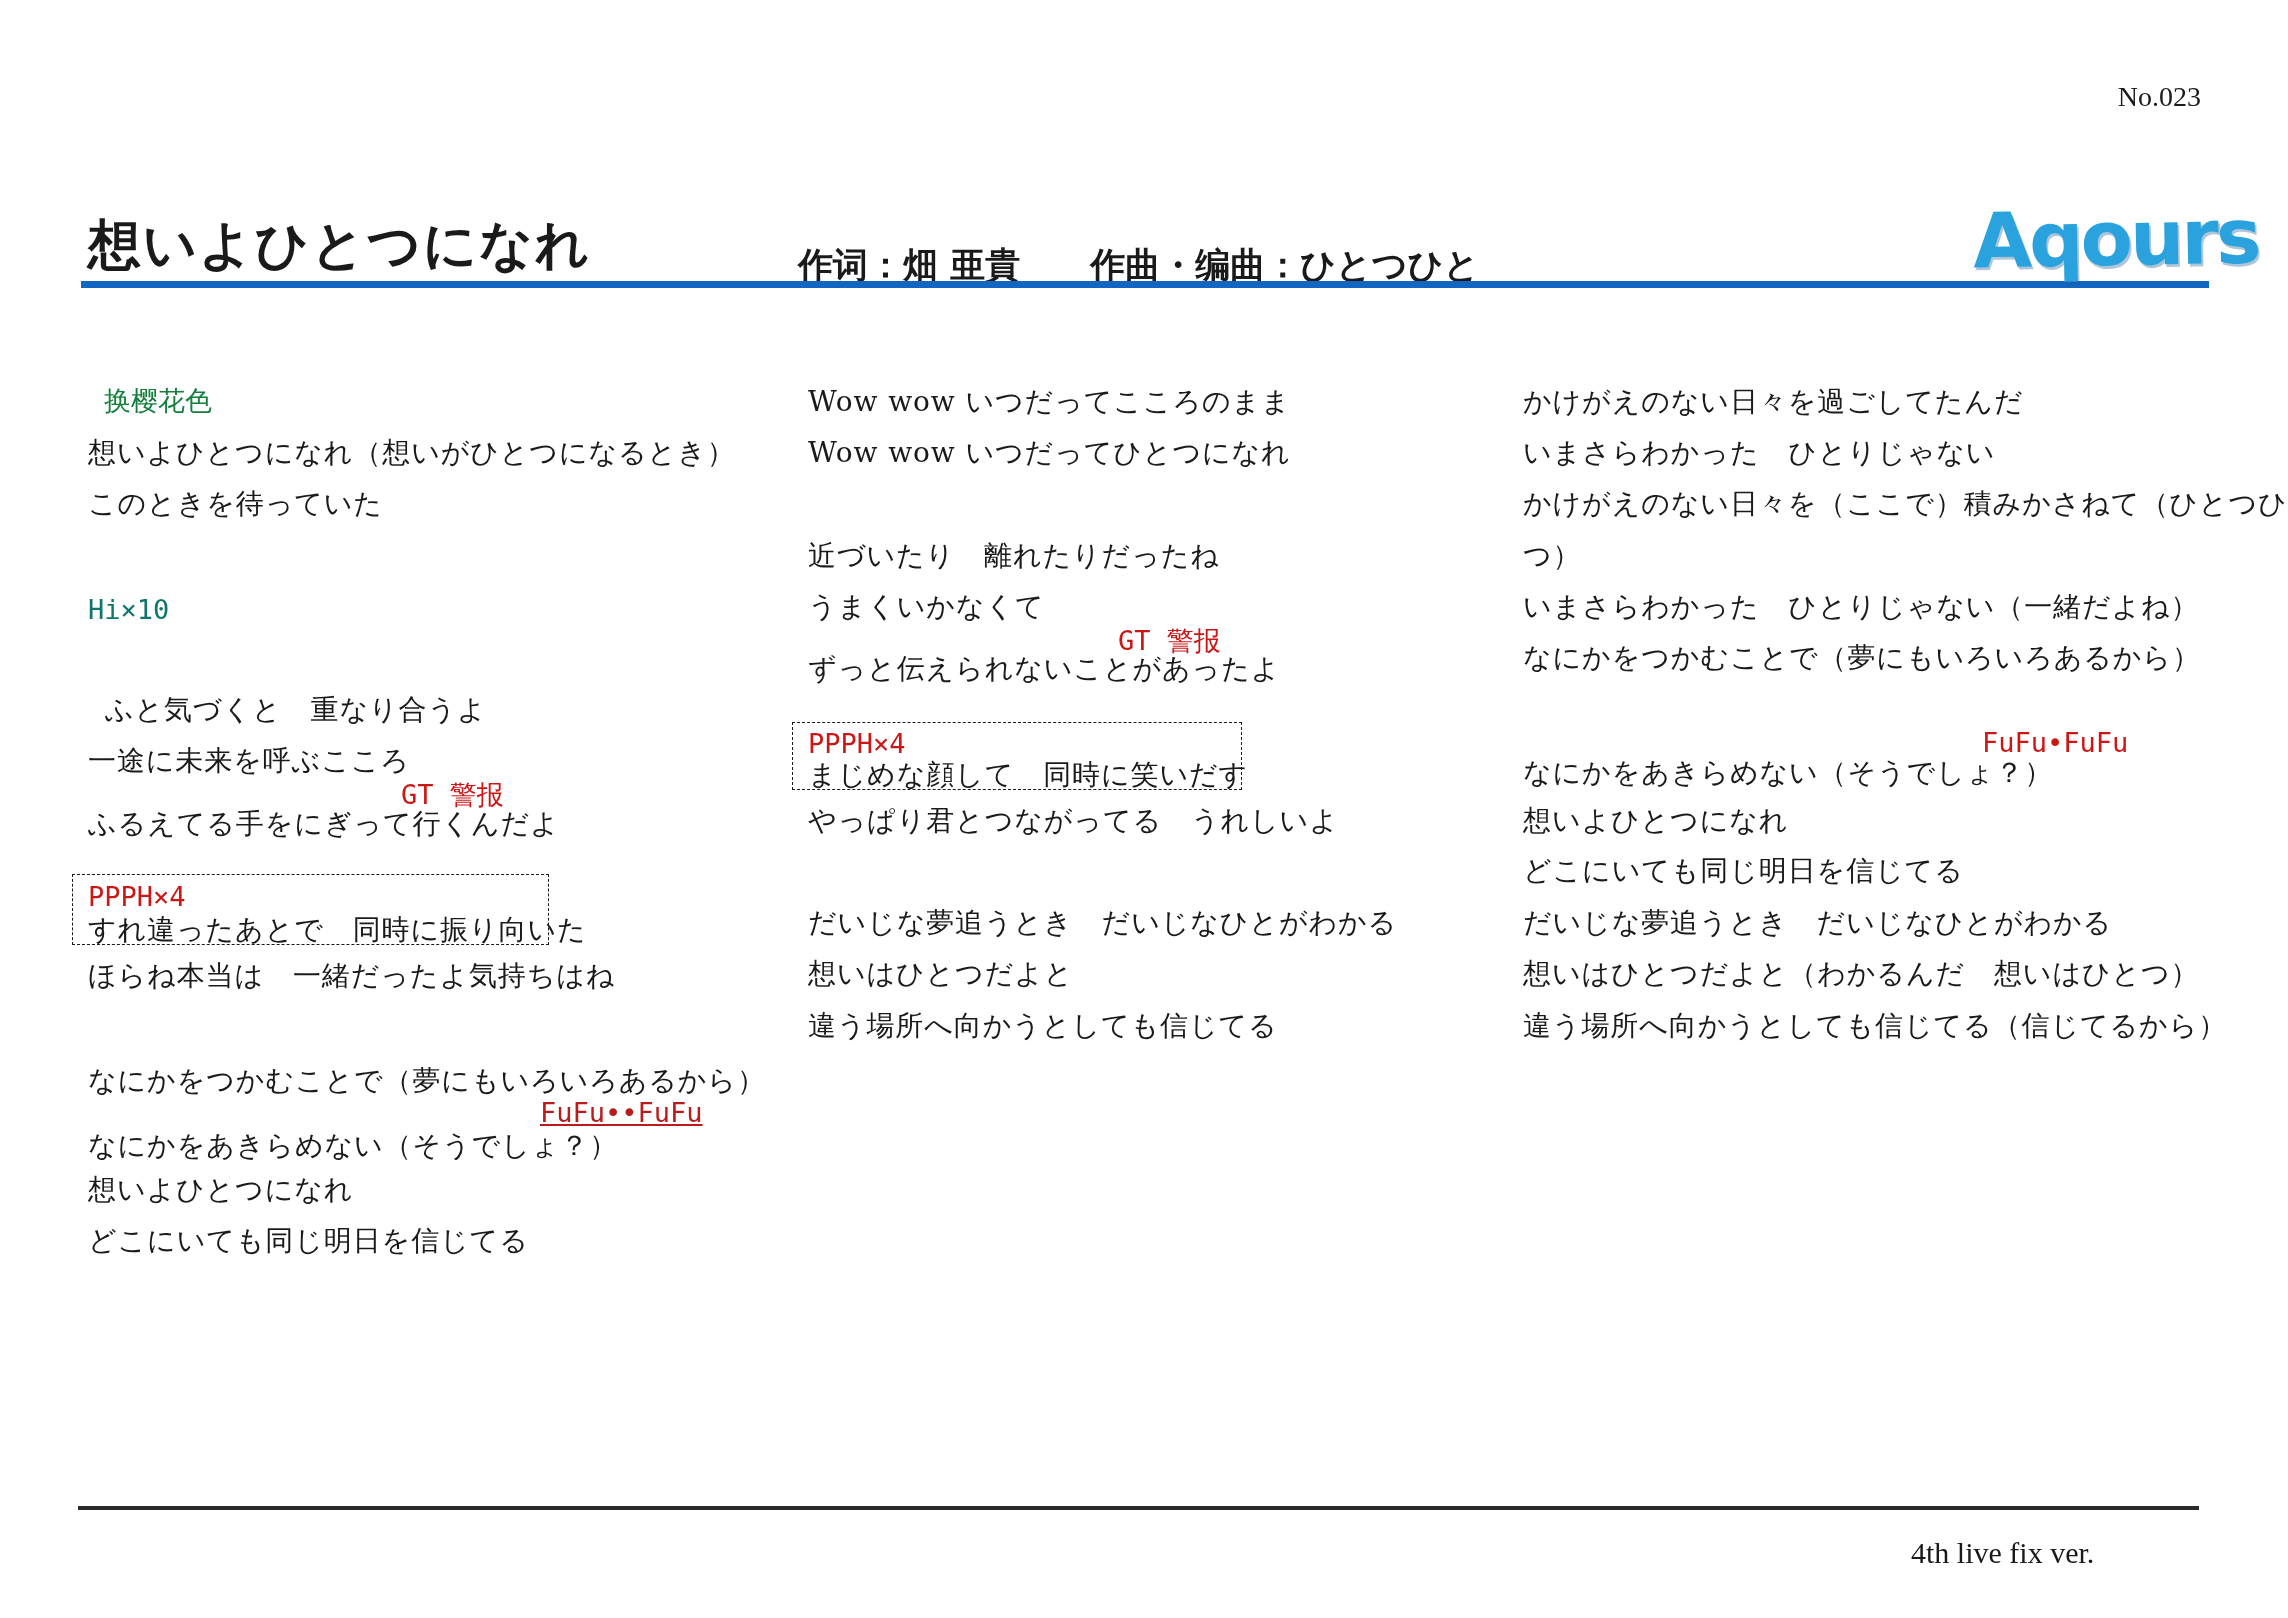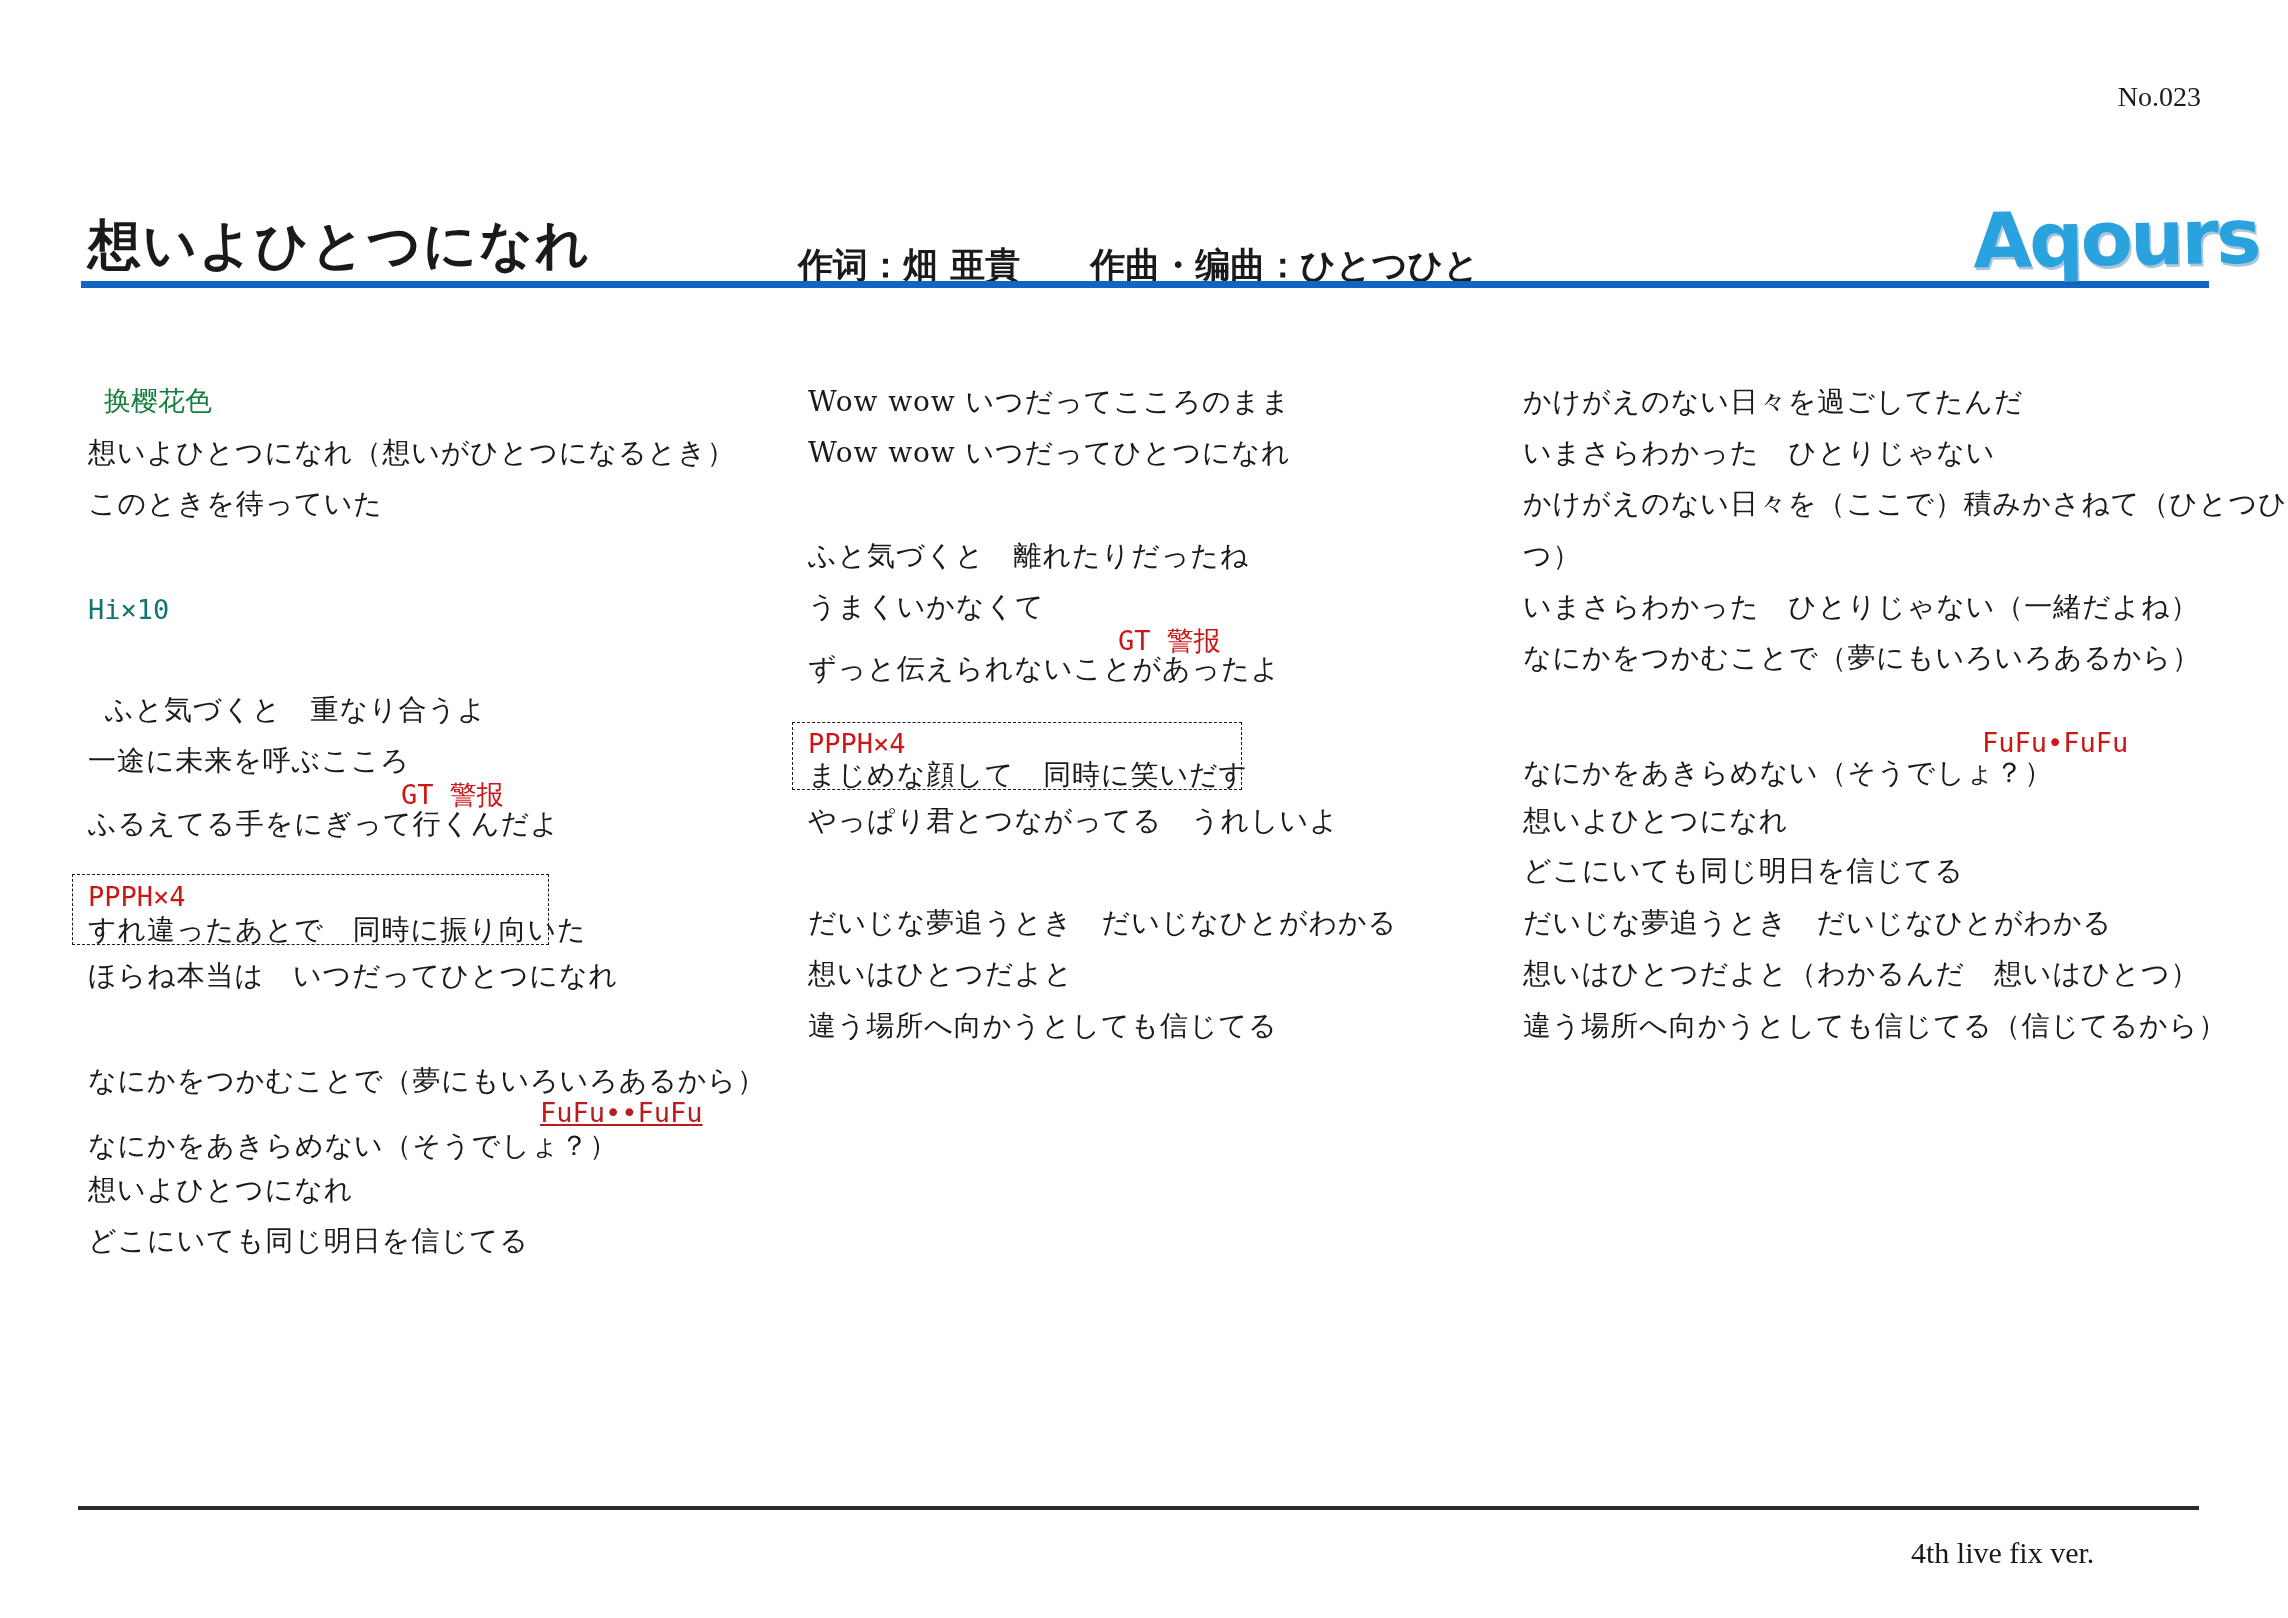--- a/index.html
+++ b/index.html
@@ -86,29 +86,29 @@
       <div class="abs lyric-line" style="left: 88px; top: 437px;">想いよひとつになれ（想いがひとつになるとき）</div>
       <div class="abs lyric-line" style="left: 88px; top: 488px;">このときを待っていた</div>
       <div class="abs call-line" style="left: 88px; top: 595px; color: #0f766e;">Hi×10</div>
       <div class="abs lyric-line" style="left: 88px; top: 694px; margin-left: 17px;">ふと気づくと　重なり合うよ</div>
       <div class="abs lyric-line" style="left: 88px; top: 745px;">一途に未来を呼ぶこころ</div>
       <div class="abs call-line" style="left: 401px; top: 780px; color: rgb(204, 23, 23);">GT 警报</div>
       <div class="abs lyric-line" style="left: 88px; top: 808px;">ふるえてる手をにぎって行くんだよ</div>
       <div class="call-box" style="left: 72px; top: 874px; width: 477px; height: 71px;"></div>
       <div class="abs call-line" style="left: 88px; top: 882px; color: rgb(204, 23, 23);">PPPH×4</div>
       <div class="abs lyric-line" style="left: 88px; top: 914px;">すれ違ったあとで　同時に振り向いた</div>
-      <div class="abs lyric-line" style="left: 88px; top: 960px;">ほらね本当は　いつだってひとつになれ</div>
+      <div class="abs lyric-line" style="left: 88px; top: 960px;">ほらね本当は　一緒だったよ気持ちはね</div>
       <div class="abs lyric-line" style="left: 88px; top: 1065px;">なにかをつかむことで（夢にもいろいろあるから）</div>
       <div class="abs call-line" style="left: 540px; top: 1098px; color: #b91c1c; text-decoration: underline;">FuFu••FuFu</div>
       <div class="abs lyric-line" style="left: 88px; top: 1130px;">なにかをあきらめない（そうでしょ？）</div>
       <div class="abs lyric-line" style="left: 88px; top: 1174px;">想いよひとつになれ</div>
       <div class="abs lyric-line" style="left: 88px; top: 1225px;">どこにいても同じ明日を信じてる</div>
       <div class="abs lyric-line" style="left: 808px; top: 386px;">Wow wow いつだってこころのまま</div>
       <div class="abs lyric-line" style="left: 808px; top: 437px;">Wow wow いつだってひとつになれ</div>
-      <div class="abs lyric-line" style="left: 808px; top: 540px;">ふと気づくと　離れたりだったね</div>
+      <div class="abs lyric-line" style="left: 808px; top: 540px;">近づいたり　離れたりだったね</div>
       <div class="abs lyric-line" style="left: 808px; top: 591px;">うまくいかなくて</div>
       <div class="abs call-line" style="left: 1118px; top: 626px; color: rgb(204, 23, 23);">GT 警报</div>
       <div class="abs lyric-line" style="left: 808px; top: 653px;">ずっと伝えられないことがあったよ</div>
       <div class="call-box" style="left: 792px; top: 722px; width: 450px; height: 68px;"></div>
       <div class="abs call-line" style="left: 808px; top: 729px; color: rgb(204, 23, 23);">PPPH×4</div>
       <div class="abs lyric-line" style="left: 808px; top: 759px;">まじめな顔して　同時に笑いだす</div>
       <div class="abs lyric-line" style="left: 808px; top: 805px;">やっぱり君とつながってる　うれしいよ</div>
       <div class="abs lyric-line" style="left: 808px; top: 907px;">だいじな夢追うとき　だいじなひとがわかる</div>
       <div class="abs lyric-line" style="left: 808px; top: 958px;">想いはひとつだよと</div>
       <div class="abs lyric-line" style="left: 808px; top: 1010px;">違う場所へ向かうとしても信じてる</div>

